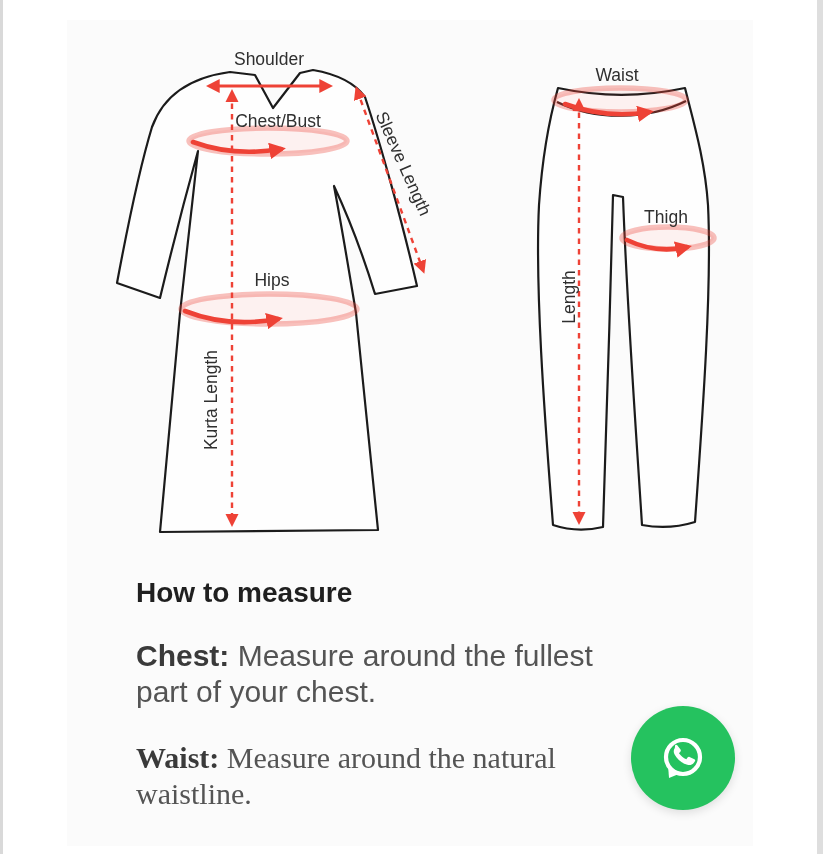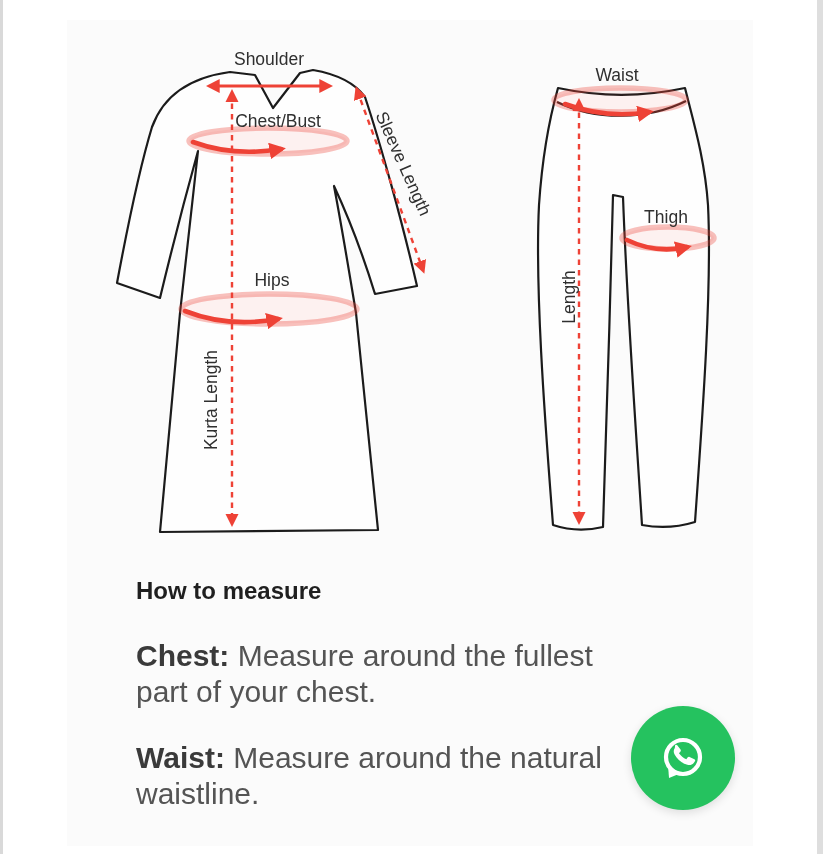--- a/index.html
+++ b/index.html
@@ -22,21 +22,21 @@
   }
   .garment{fill:#fefefe;stroke:var(--outline,#1b1b1b);stroke-width:2.2;stroke-linejoin:round;}
   .garment-line{fill:none;stroke:var(--outline,#1b1b1b);stroke-width:2.2;}
   .band{fill:var(--pink-fill,rgba(238,66,54,0.07));stroke:var(--accent-pink,rgba(238,66,54,0.33));stroke-width:5.5;}
   .arrow-solid{fill:none;stroke:var(--accent-red,#ee4236);stroke-width:4.6;stroke-linecap:round;}
   .arrow-span{fill:none;stroke:var(--accent-red,#ee4236);stroke-width:3;}
   .dashed{fill:none;stroke:var(--accent-red,#ee4236);stroke-width:2.4;stroke-dasharray:5.5 5;}
   .mk{fill:var(--accent-red,#ee4236);}
   .howto{position:absolute;left:136px;width:520px;}
   .howto-title{
-    top:577px;font-size:24px;font-weight:700;color:var(--heading-color,#1f1f1f);
+    top:577px;font-size:28px;font-weight:700;color:var(--heading-color,#1f1f1f);
   }
   .howto-item{
     width:505px;font-size:30px;line-height:36px;color:var(--body-color,#545454);
   }
   .howto-item b{font-weight:700;color:var(--body-label-color,#3a3a3a);}
   .item-chest{top:638px;}
   .item-waist{top:740px;}
   .whatsapp-btn{
     position:absolute;left:631px;top:706px;width:104px;height:104px;border-radius:50%;
     background:var(--whatsapp-green,#25c25f);border:none;cursor:pointer;
@@ -116,21 +116,21 @@
   <text x="541" y="61" text-anchor="middle">Waist</text>
   <text x="590" y="203" text-anchor="middle">Thigh</text>
   <text transform="translate(499,277) rotate(-90)" text-anchor="middle">Length</text>
 </svg>
 </div>
 
 <h2 class="howto howto-title" style="margin:0;">How to measure</h2>
 
 <p class="howto howto-item item-chest" style="margin:0;"><b>Chest:</b><span> Measure around the fullest part of your chest.</span></p>
 
-<p class="howto howto-item item-waist" style="margin:0;"><b>Waist:</b><span> Measure around the natural waistline.</span></p>
+<p class="howto howto-item item-waist" style="margin:0;font-family:Liberation Serif, serif;"><b>Waist:</b><span> Measure around the natural waistline.</span></p>
 
 <button class="whatsapp-btn">
   <svg width="56" height="56" viewBox="0 0 56 56">
     <g transform="translate(28,27)">
 
       <circle cx="0" cy="0" r="17" fill="none" stroke="#ffffff" stroke-width="4.2"></circle>
 
       <path d="M-15,8 L-14,21 L-3,16.5 Z" fill="#ffffff"></path>
 
       <path transform="rotate(-6)" fill="#ffffff" d="M-7.2,-9.8 c-1.4,1.4 -1.9,3.7 -1,6.2 c2,5.4 6.4,9.8 11.8,11.8

